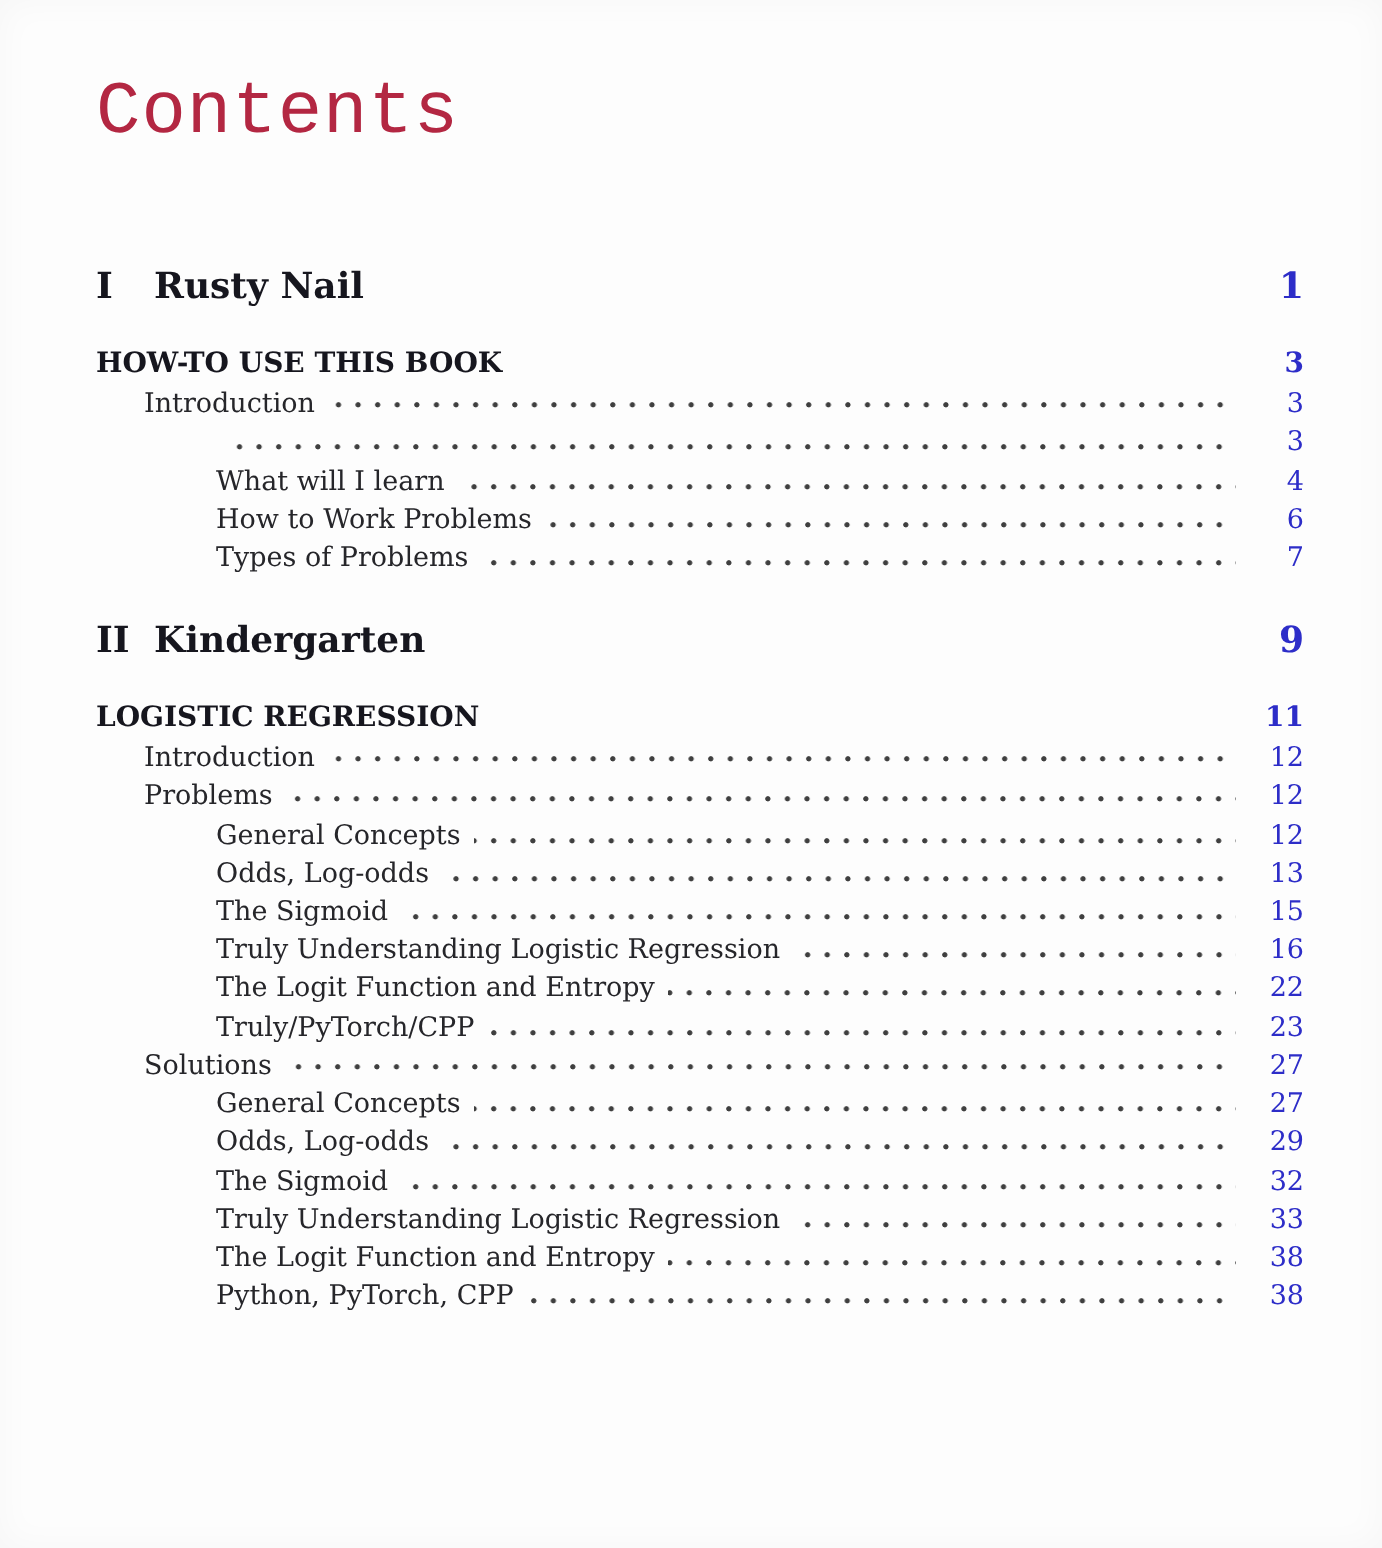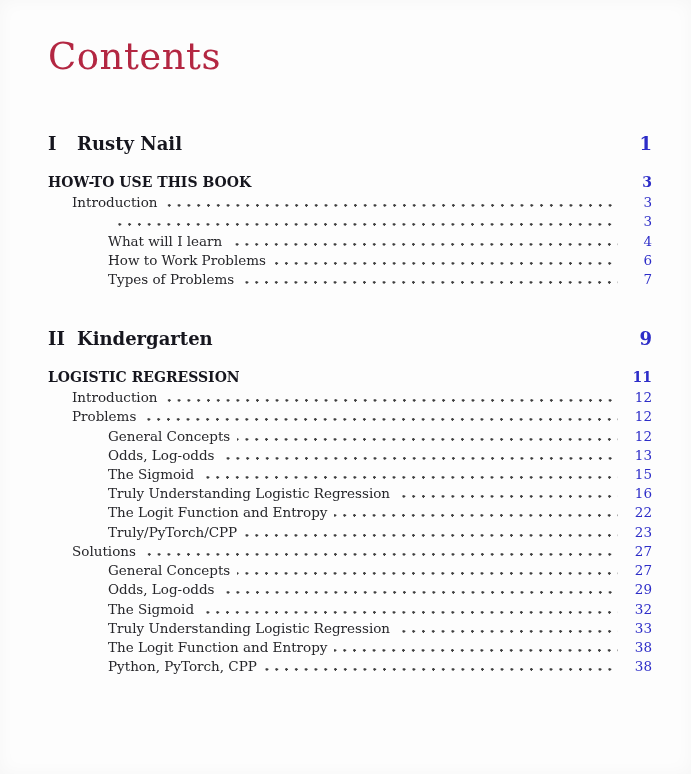--- a/index.html
+++ b/index.html
@@ -15,43 +15,44 @@
     overflow: hidden;
     box-shadow: inset 0 0 18px rgba(0,0,0,0.03);
   }
   .toc-title {
     margin: 0 0 52px 0;
     font-size: 37px;
     font-weight: 400;
     line-height: 1.25;
     letter-spacing: 0.5px;
     color: var(--title, #b32742);
+    font-family: Liberation Mono, monospace;
   }
   .row { display: flex; align-items: baseline; }
   .part-row {
     font-weight: bold;
     font-size: 18px;
     line-height: 24px;
     color: var(--heading, #16161e);
-    margin-top: 38px;
+    margin-top: 20px;
     margin-bottom: 16px;
   }
   .part-row.first { margin-top: 0; }
   .part-no { min-width: 29px; }
   .fill { flex: 1; }
   .chapter-row {
     font-weight: bold;
     font-size: 14px;
     line-height: 20px;
     color: var(--heading, #16161e);
     margin-bottom: 1px;
     gap: 20px;
   }
   .entry-row { font-size: 13.5px; line-height: 19.2px; }
-  .l1 { padding-left: 24px; }
+  .l1 { padding-left: 24px; align-items: center; }
   .l2 { padding-left: 60px; }
   .entry-label { white-space: nowrap; }
   .dots {
     flex: 1;
     height: 3px;
     margin: 0 8px 0 7px;
     background-image: radial-gradient(circle at 1.4px 1.4px, var(--dots, #3f3f3f) 1.1px, rgba(0,0,0,0) 1.5px);
     background-size: 9.8px 3px;
     background-repeat: repeat-x;
     background-position: right bottom;

